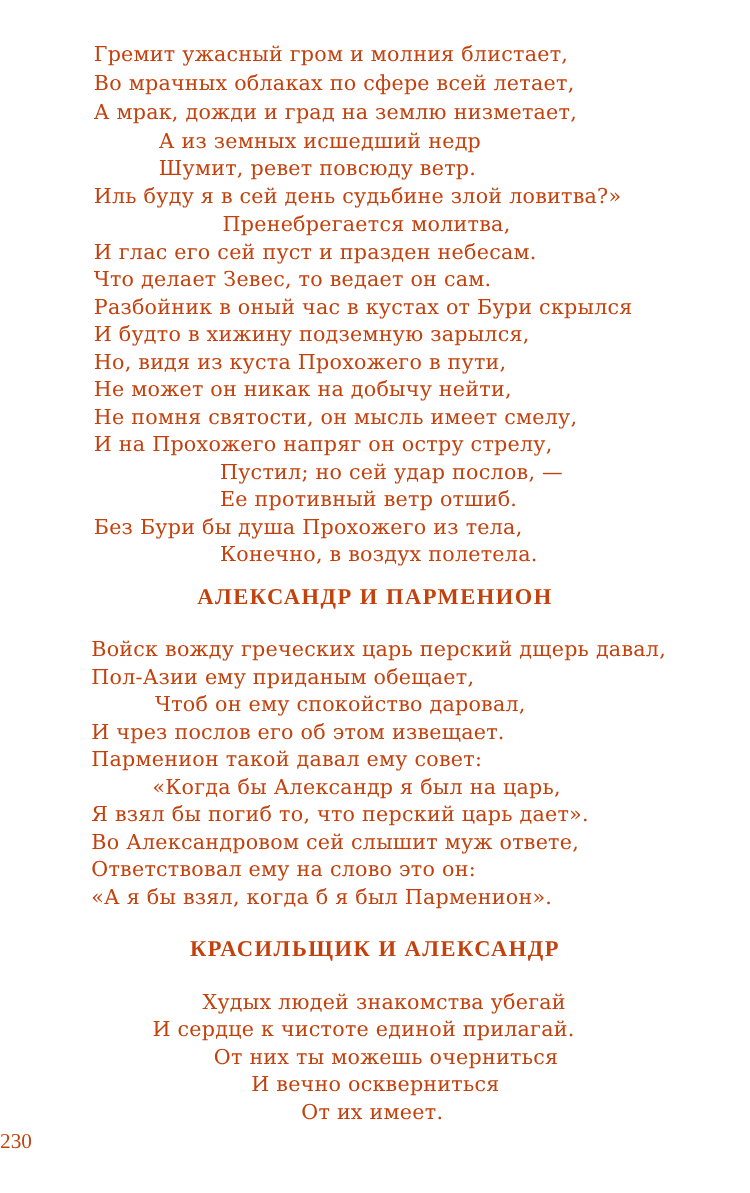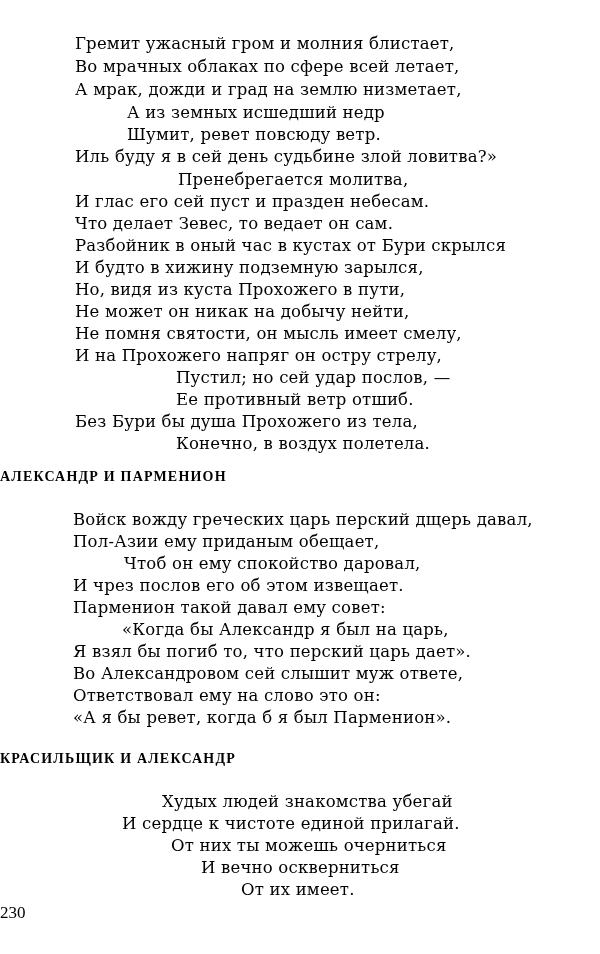--- a/index.html
+++ b/index.html
@@ -1,29 +1,29 @@
 <!DOCTYPE html>
 <html><head>
   <meta charset="utf-8">
   <style>
     html, body { margin: 0; padding: 0; background: #ffffff; }
     body { width: 600px; height: 954px; position: relative; overflow: hidden; }
     .page {
       position: absolute; left: 0; top: 0; width: 600px; height: 722px;
       font-family: "DejaVu Serif", "Liberation Serif", serif;
-      color: #000000;
+      color: #c2410c;
     }
     .line {
       position: absolute; white-space: nowrap;
       font-size: 16.5px; line-height: 20px; letter-spacing: 0.2px;
     }
     .heading {
-      position: absolute; white-space: nowrap; left: 0; width: 600px; text-align: left;
+      position: absolute; white-space: nowrap; left: 0; width: 600px; text-align: center;
       font-family: "Liberation Serif", "DejaVu Serif", serif;
-      font-weight: bold; font-size: 14px; letter-spacing: 1.2px; line-height: 18px;
+      font-weight: bold; font-size: 18px; letter-spacing: 1.2px; line-height: 18px;
     }
     .pagenum {
       position: absolute; left: 0; width: 600px; text-align: left;
       font-family: "Liberation Serif", serif; font-size: 17px; top: 903px;
     }
   </style>
 </head>
 <body>
 
 <div class="page">
@@ -54,21 +54,21 @@
     <div class="heading" style="top:468px">АЛЕКСАНДР И ПАРМЕНИОН</div>
     <div class="line" style="left:73px;top:510px">Войск вожду греческих царь перский дщерь давал,</div>
     <div class="line" style="left:73px;top:532px">Пол-Азии ему приданым обещает,</div>
     <div class="line" style="left:124px;top:554px">Чтоб он ему спокойство даровал,</div>
     <div class="line" style="left:73px;top:576px">И чрез послов его об этом извещает.</div>
     <div class="line" style="left:73px;top:598px">Парменион такой давал ему совет:</div>
     <div class="line" style="left:122px;top:620px">«Когда бы Александр я был на царь,</div>
     <div class="line" style="left:73px;top:642px">Я взял бы погиб то, что перский царь дает».</div>
     <div class="line" style="left:73px;top:664px">Во Александровом сей слышит муж ответе,</div>
     <div class="line" style="left:73px;top:686px">Ответствовал ему на слово это он:</div>
-    <div class="line" style="left:73px;top:708px">«А я бы ревет, когда б я был Парменион».</div>
+    <div class="line" style="left:73px;top:708px">«А я бы взял, когда б я был Парменион».</div>
   </div>
 
   <div>
     <div class="heading" style="top:750px">КРАСИЛЬЩИК И АЛЕКСАНДР</div>
     <div class="line" style="left:162px;top:792px">Худых людей знакомства убегай</div>
     <div class="line" style="left:122px;top:814px">И сердце к чистоте единой прилагай.</div>
     <div class="line" style="left:171px;top:836px">От них ты можешь очерниться</div>
     <div class="line" style="left:201px;top:858px">И вечно оскверниться</div>
     <div class="line" style="left:241px;top:880px">От их имеет.</div>
   </div>

